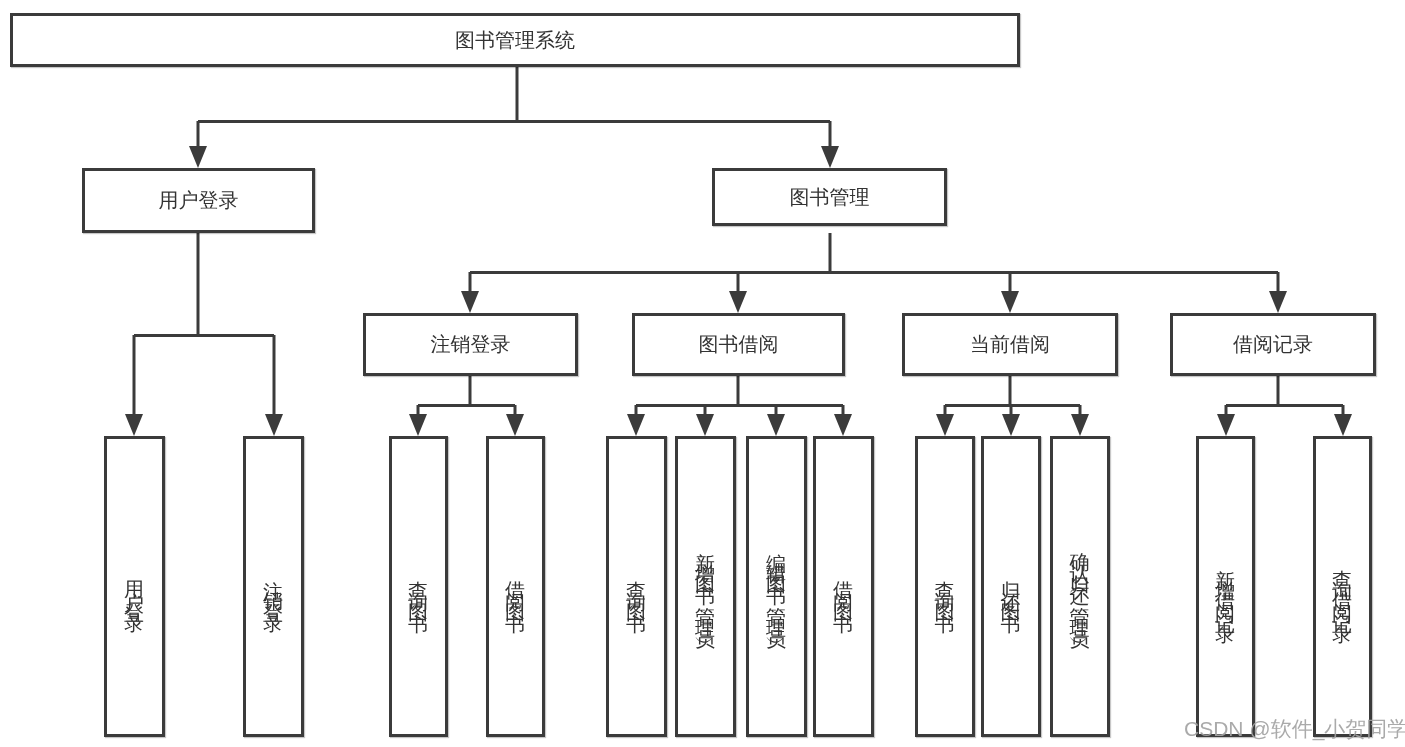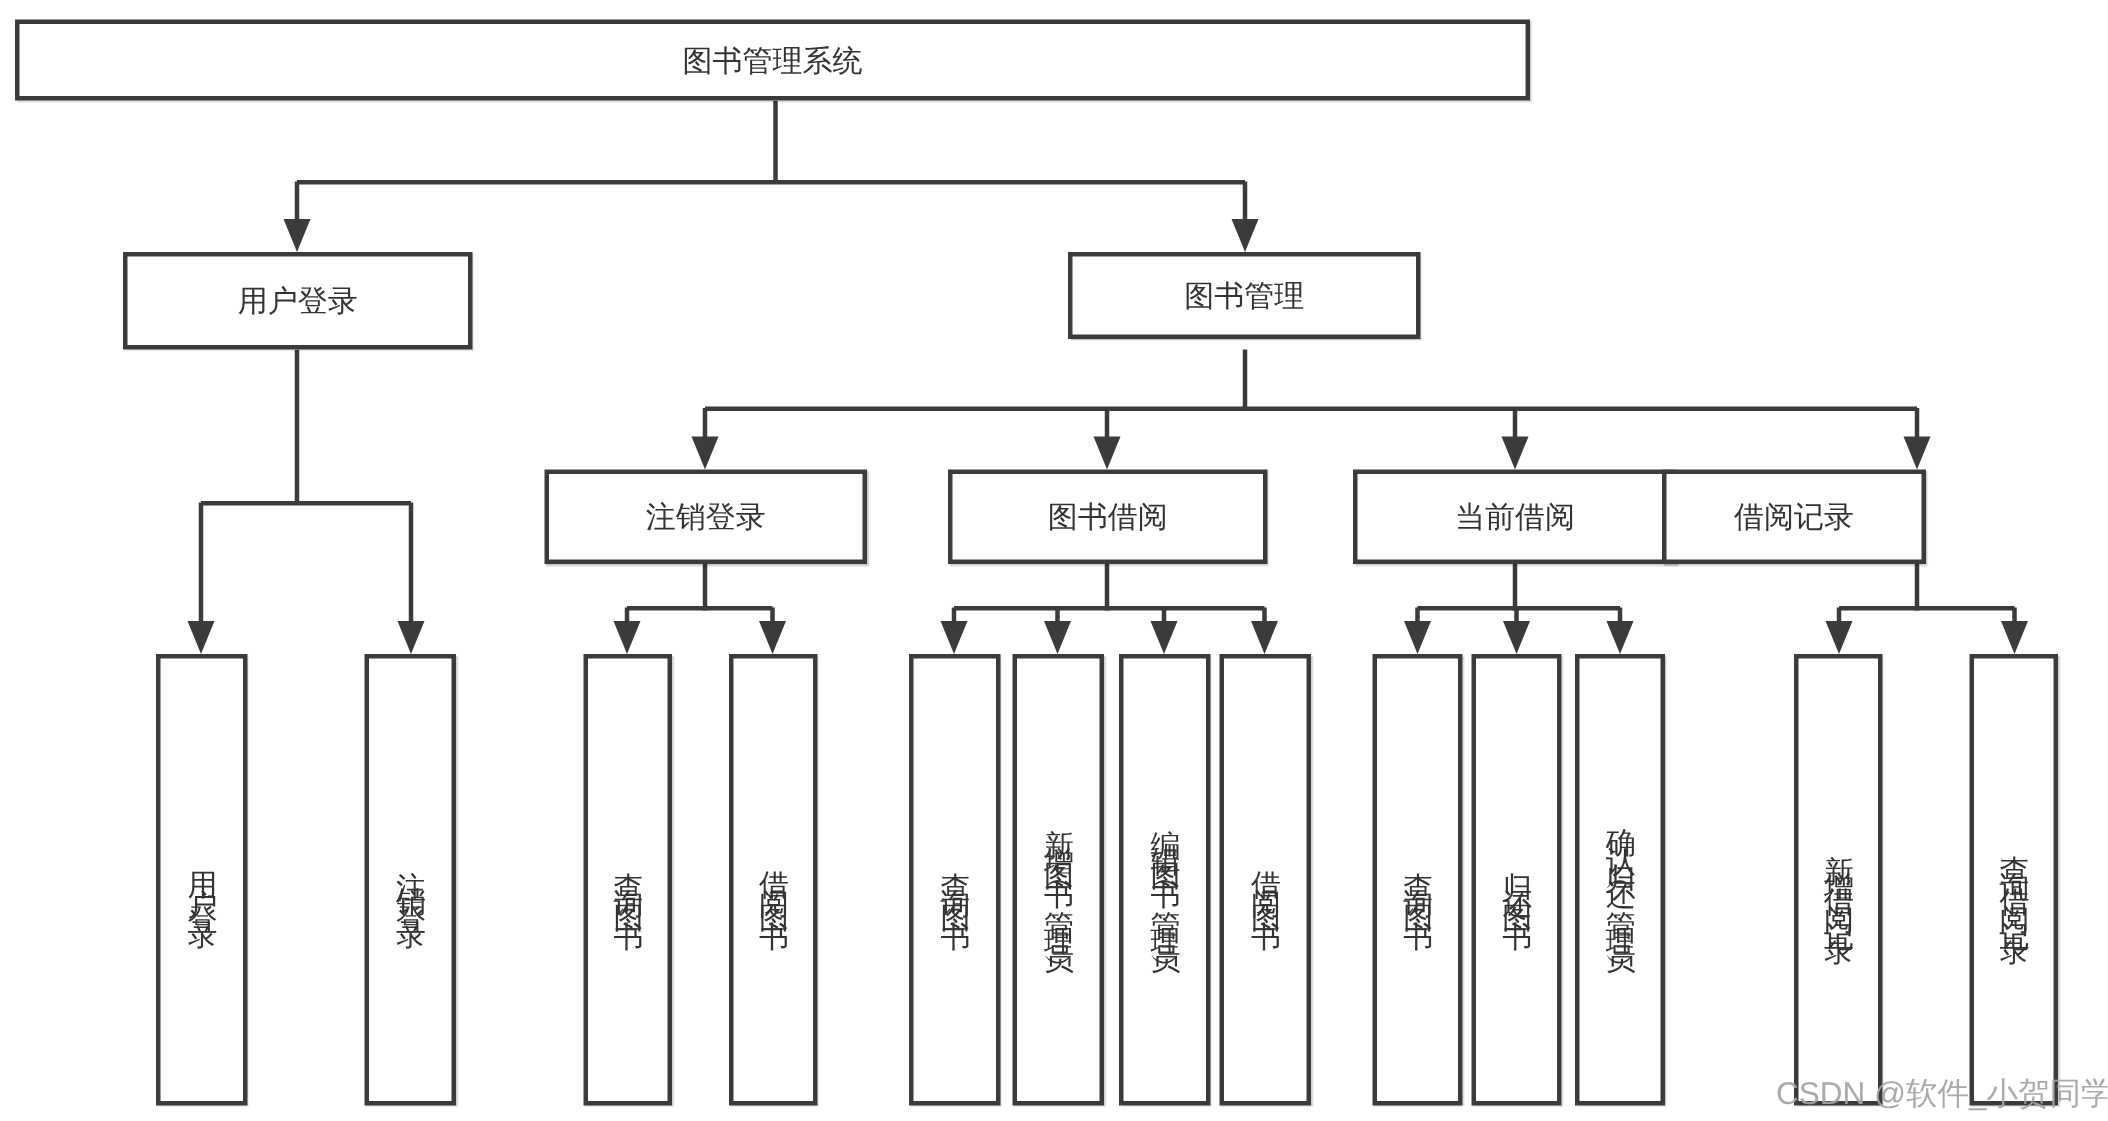--- a/index.html
+++ b/index.html
@@ -43,21 +43,21 @@
   }
   
   .n-root{left:10px;top:13px;width:1010px;height:54px;}
   
   .n-user-login{left:82px;top:168px;width:233px;height:65px;}
   .n-book-mgmt{left:712px;top:168px;width:235px;height:58px;}
   
   .n-new-book-rec{left:363px;top:313px;width:215px;height:63px;}
   .n-book-borrow{left:632px;top:313px;width:213px;height:63px;}
   .n-current-borrow{left:902px;top:313px;width:216px;height:63px;}
-  .n-borrow-records{left:1108px;top:313px;width:176px;height:63px;}
+  .n-borrow-records{left:1170px;top:313px;width:206px;height:63px;}
   
   .lf{top:436px;height:301px;}
   .l-user-login{left:104px;width:61px;}
   .l-logout{left:243px;width:61px;}
   .l-rec-query{left:389px;width:59px;}
   .l-rec-borrow{left:486px;width:59px;}
   .l-bb-query{left:606px;width:61px;}
   .l-bb-add{left:675px;width:61px;}
   .l-bb-edit{left:746px;width:61px;}
   .l-bb-borrow{left:813px;width:61px;}

